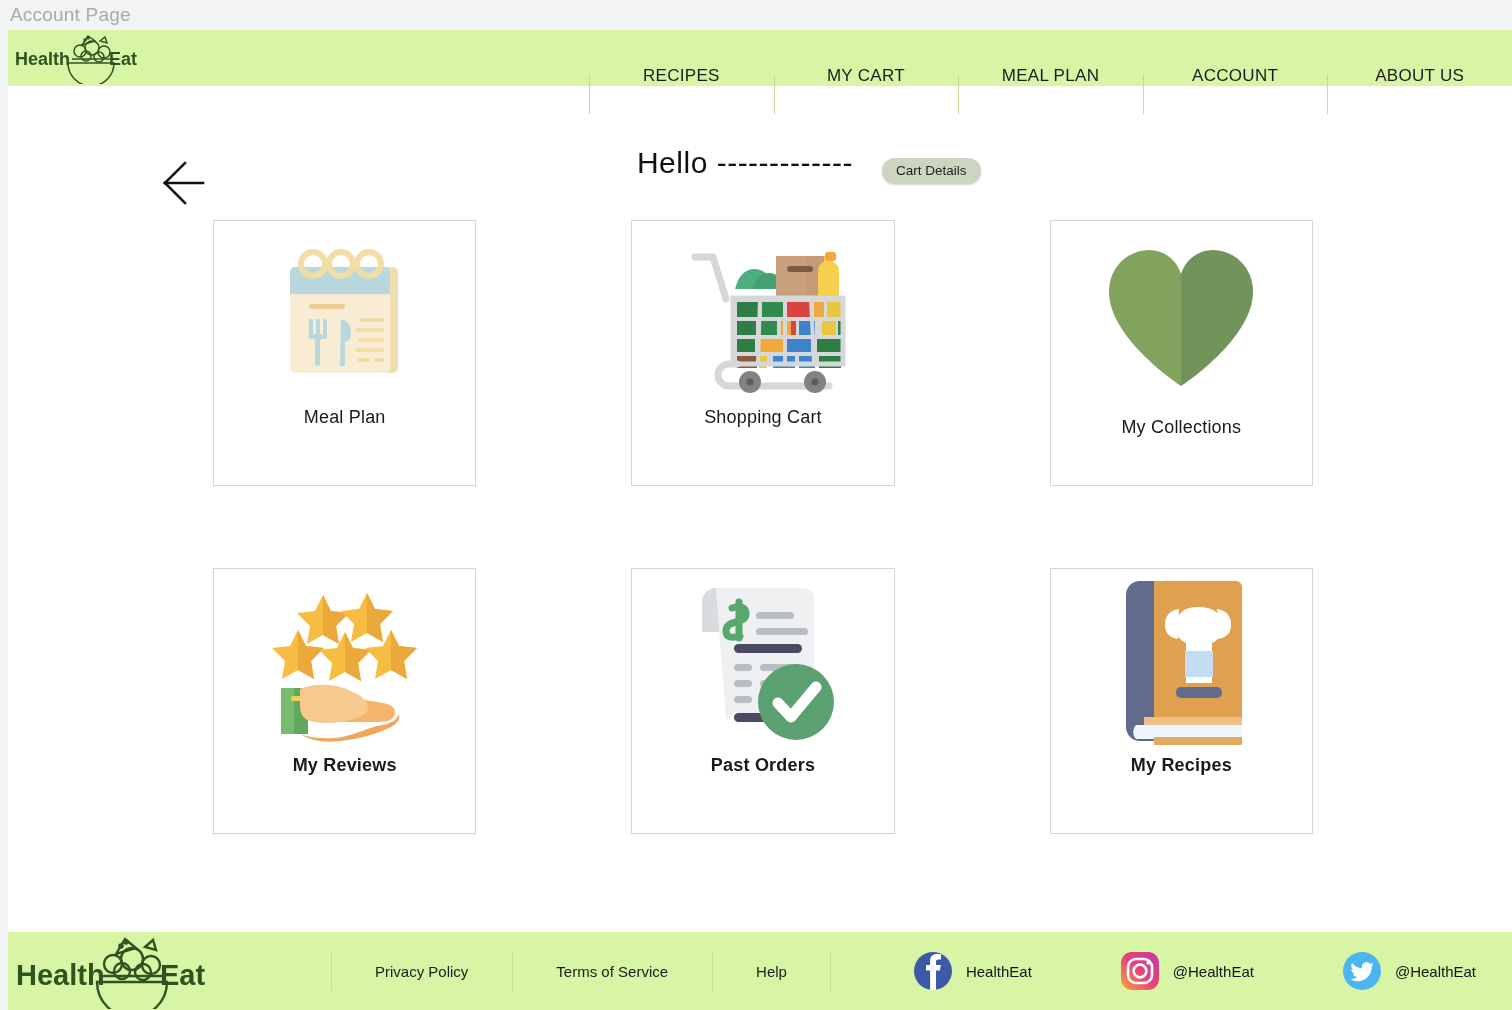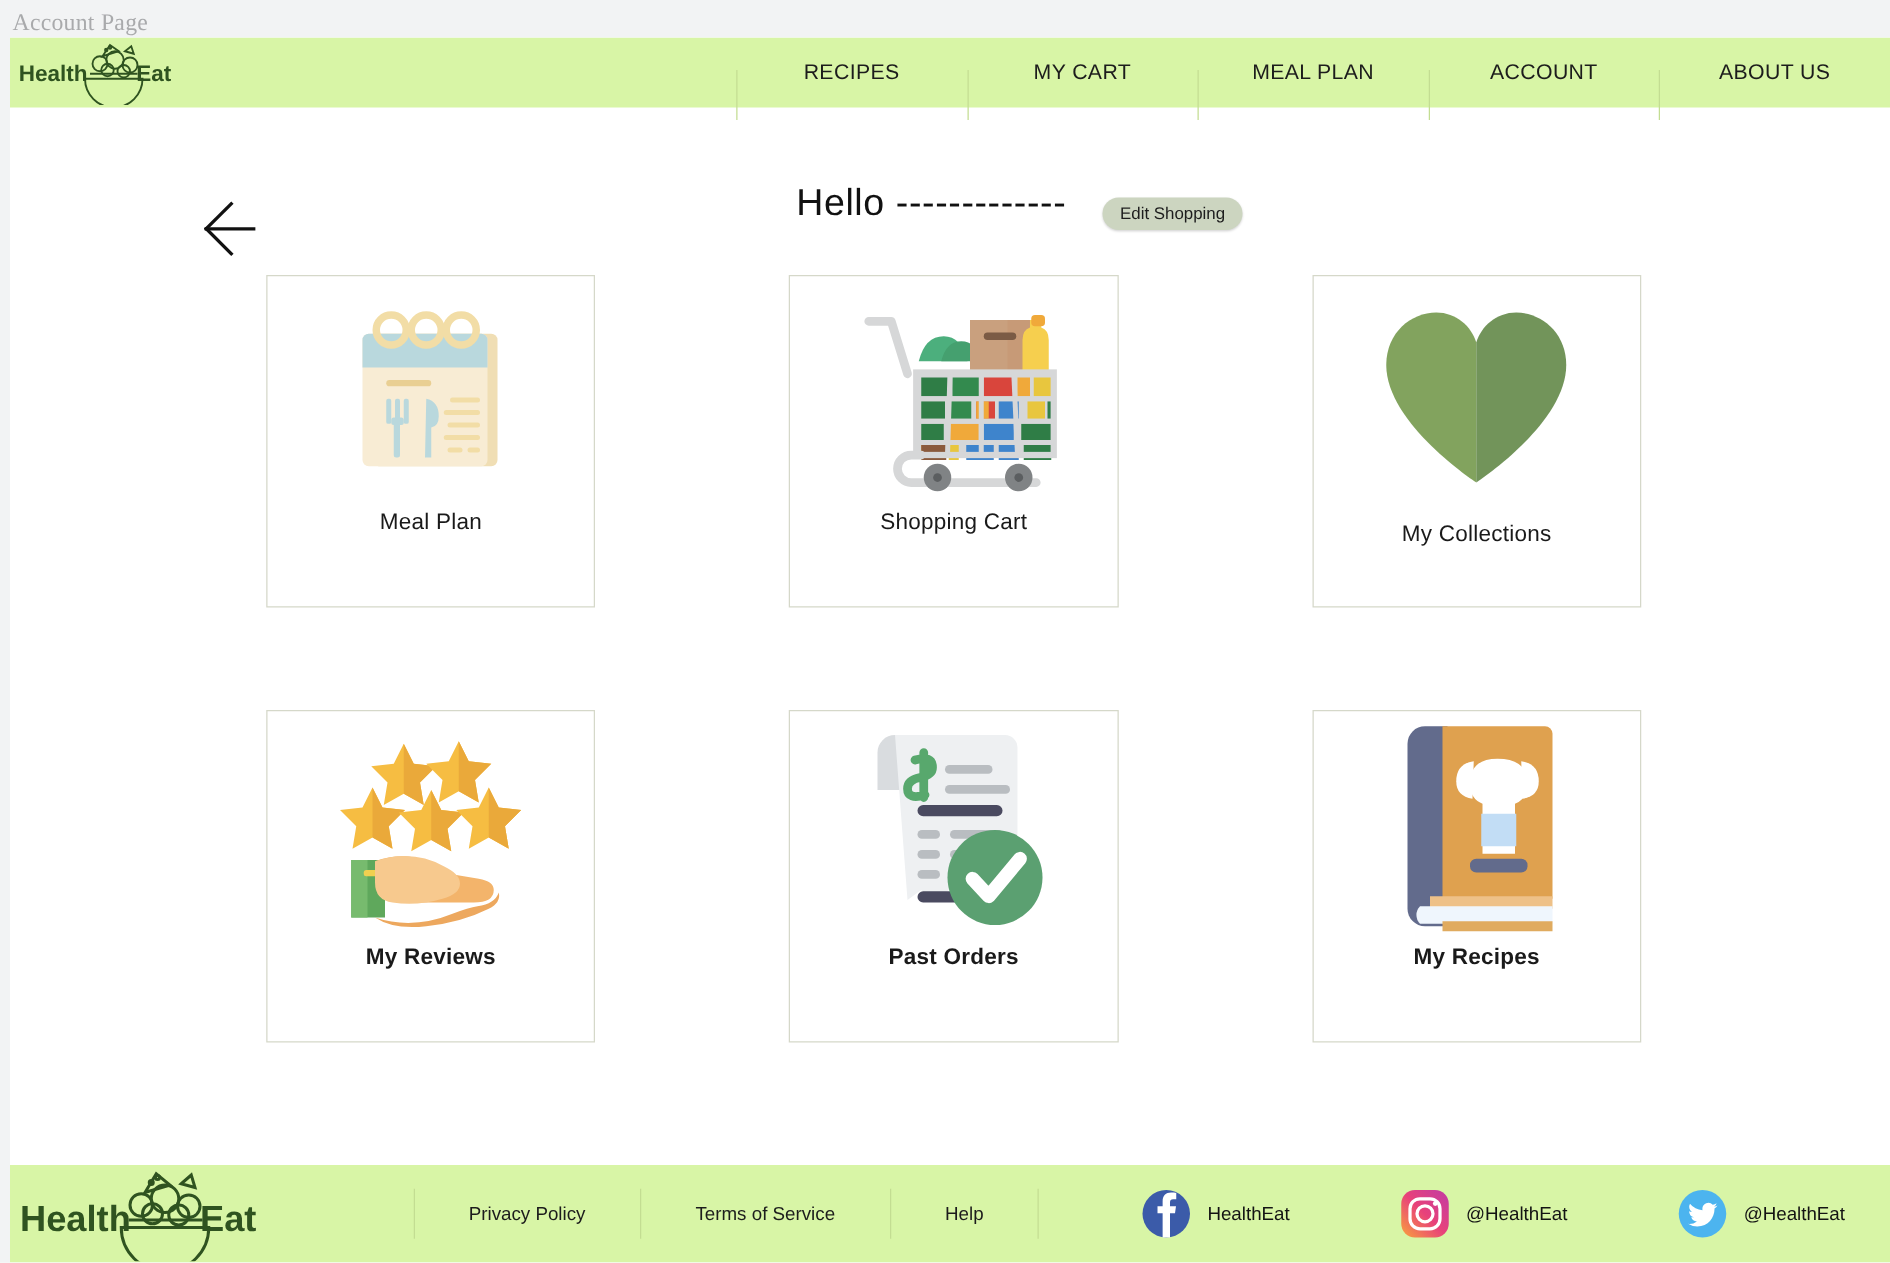--- a/index.html
+++ b/index.html
@@ -10,26 +10,26 @@
     overflow: hidden;
     background: #f2f3f4;
     font-family: "Liberation Sans", sans-serif;
   }
 
   
   #window-title {
     height: 30px;
     background: #f2f3f4;
     display: flex;
-    align-items: flex-end;
+    align-items: center;
     padding-left: 10px;
     font-size: 19px;
     color: #a9aaac;
     letter-spacing: .2px;
-    font-family: Liberation Serif, serif;
+    font-family: Liberation Sans, sans-serif;
   }
 
   
   #page {
     position: absolute;
     left: 8px;
     top: 30px;
     width: 1504px;
     height: 980px;
     background: #ffffff;
@@ -46,21 +46,21 @@
     display: flex;
     align-items: center;
   }
   .logo-wrap { display: flex; align-items: center; }
   #nav-logo { margin-left: 6px; }
   #nav-links {
     position: absolute;
     left: 581px; top: 0;
     width: 923px; height: 56px;
     display: flex;
-    align-items: center;
+    align-items: flex-end;
   }
   .nav-item {
     flex: 1;
     display: flex;
     align-items: center;
     justify-content: center;
     font-size: 17px;
     color: #1c1c1c;
     letter-spacing: .3px;
     position: relative;
@@ -252,21 +252,21 @@
       <g stroke="#111" stroke-width="2.6" fill="none" stroke-linecap="square">
         <line x1="12" y1="28" x2="50" y2="28"></line>
         <line x1="12" y1="28" x2="32" y2="8"></line>
         <line x1="12" y1="28" x2="32" y2="48"></line>
       </g>
     </svg>
   </div>
 
   <div id="greeting">Hello -------------</div>
 
-  <button id="edit-details">Edit Shopping</button>
+  <button id="edit-details">Cart Details</button>
 
   <div id="grid">
 
     <div class="grid-row">
 
       <div class="card">
         <div class="card-icon">
           <svg width="160" height="160" viewBox="0 0 160 160">
             <rect x="33" y="33" width="100" height="106" rx="5" fill="#f0deb4"></rect>
             <rect x="25" y="33" width="100" height="106" rx="5" fill="#f8ecd4"></rect>

